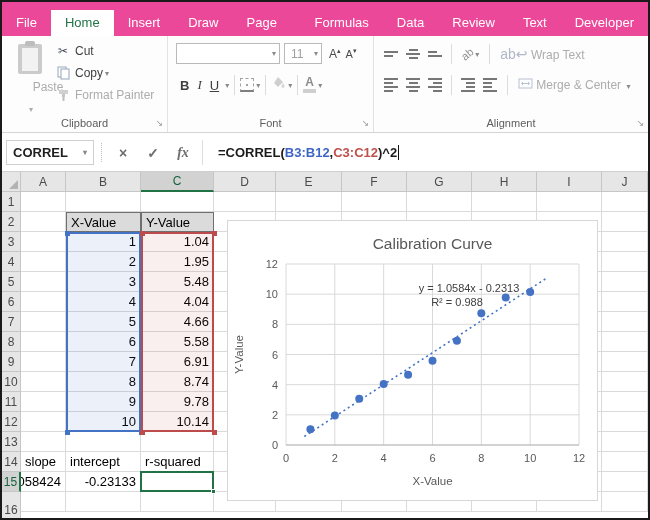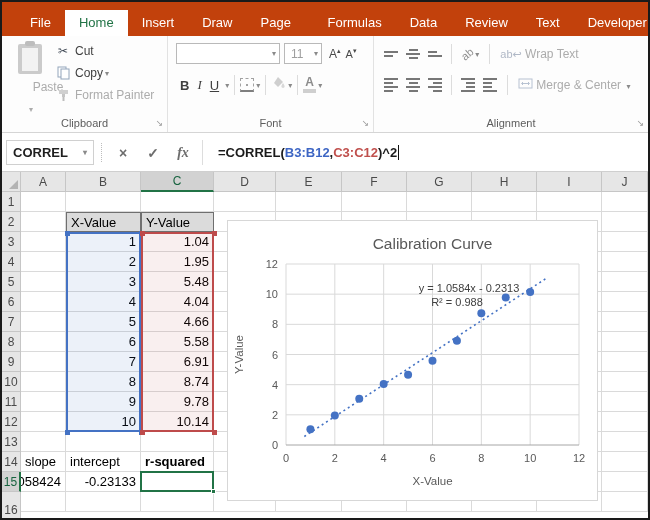--- a/index.html
+++ b/index.html
@@ -3,21 +3,21 @@
 <meta charset="utf-8">
 <style>
   * { margin:0; padding:0; box-sizing:border-box; }
   body { font-family:"Liberation Sans", sans-serif; background:#555; }
   .window {
     position:relative; width:650px; height:520px;
     border:2px solid #1a1a1a; background:#fff; overflow:hidden;
   }
   
   .tabbar { position:absolute; left:0; top:0; width:646px; height:34px;
-    background:#c2410c; display:flex; align-items:flex-end; padding-left:14px; }
+    background:#ec4899; display:flex; align-items:flex-end; padding-left:0; }
   .tab { height:26px; line-height:26px; padding:0 14px; color:#fff;
     font-size:13px; cursor:default; }
   .tab.active { background:#fff; color:#217346; }
   
   .ribbon { position:absolute; left:0; top:34px; width:646px; height:97px;
     background:#fdfdfd; border-bottom:1px solid #d5d5d5; }
   .rgroup { position:absolute; top:0; height:96px; border-right:1px solid #e2e2e2; }
   .rgroup-label { position:absolute; bottom:3px; left:0; right:0; text-align:center;
     font-size:11px; color:#5d5d5d; }
   .launcher { position:absolute; bottom:4px; right:4px; font-size:9px; color:#9a9a9a; line-height:9px; }
@@ -196,21 +196,21 @@
           </span>
         <span class="lines" style="margin-left:8px;">
             <i class="short"></i>
             <i></i>
           </span>
         <span class="vsep" style="margin:0 9px;"></span>
         <span style="color:#8f8f8f;font-size:11px;transform:rotate(-40deg);display:inline-block;">ab</span>
         <span class="dd">▾</span>
         <span class="vsep" style="margin:0 10px;"></span>
         <span class="ribbon-txtbtn dis">
-          <span style="font-size:11px;color:#b0b8c6;">ab↩</span>
+          <span style="font-size:14px;color:#b0b8c6;">ab↩</span>
           <span>Wrap Text</span>
         </span>
       </div>
       <div style="position:absolute;left:10px;top:40px;display:flex;align-items:center;height:18px;">
         <span class="lines">
             <i></i>
             <i class="short"></i>
             <i></i>
             <i class="short"></i>
           </span>
@@ -429,21 +429,21 @@
       <div class="cell" style="left: 212px; top: 260px; width: 62px; height: 20px;"></div>
       <div class="cell" style="left: 274px; top: 260px; width: 66px; height: 20px;"></div>
       <div class="cell" style="left: 340px; top: 260px; width: 65px; height: 20px;"></div>
       <div class="cell" style="left: 405px; top: 260px; width: 65px; height: 20px;"></div>
       <div class="cell" style="left: 470px; top: 260px; width: 65px; height: 20px;"></div>
       <div class="cell" style="left: 535px; top: 260px; width: 65px; height: 20px;"></div>
       <div class="cell" style="left: 600px; top: 260px; width: 46px; height: 20px;"></div>
       <div class="hdr" style="left: 0px; top: 280px; width: 19px; height: 20px;">14</div>
       <div class="cell" style="left: 19px; top: 280px; width: 45px; height: 20px;">slope</div>
       <div class="cell" style="left: 64px; top: 280px; width: 75px; height: 20px;">intercept</div>
-      <div class="cell" style="left: 139px; top: 280px; width: 73px; height: 20px; font-weight: bold;">r-squared</div>
+      <div class="cell" style="left: 139px; top: 280px; width: 73px; height: 20px;">r-squared</div>
       <div class="cell" style="left: 212px; top: 280px; width: 62px; height: 20px;"></div>
       <div class="cell" style="left: 274px; top: 280px; width: 66px; height: 20px;"></div>
       <div class="cell" style="left: 340px; top: 280px; width: 65px; height: 20px;"></div>
       <div class="cell" style="left: 405px; top: 280px; width: 65px; height: 20px;"></div>
       <div class="cell" style="left: 470px; top: 280px; width: 65px; height: 20px;"></div>
       <div class="cell" style="left: 535px; top: 280px; width: 65px; height: 20px;"></div>
       <div class="cell" style="left: 600px; top: 280px; width: 46px; height: 20px;"></div>
       <div class="hdr selrow" style="left: 0px; top: 300px; width: 19px; height: 20px;">15</div>
       <div class="cell num" style="left: 19px; top: 300px; width: 45px; height: 20px;">1.058424</div>
       <div class="cell num" style="left: 64px; top: 300px; width: 75px; height: 20px;">-0.23133</div>

